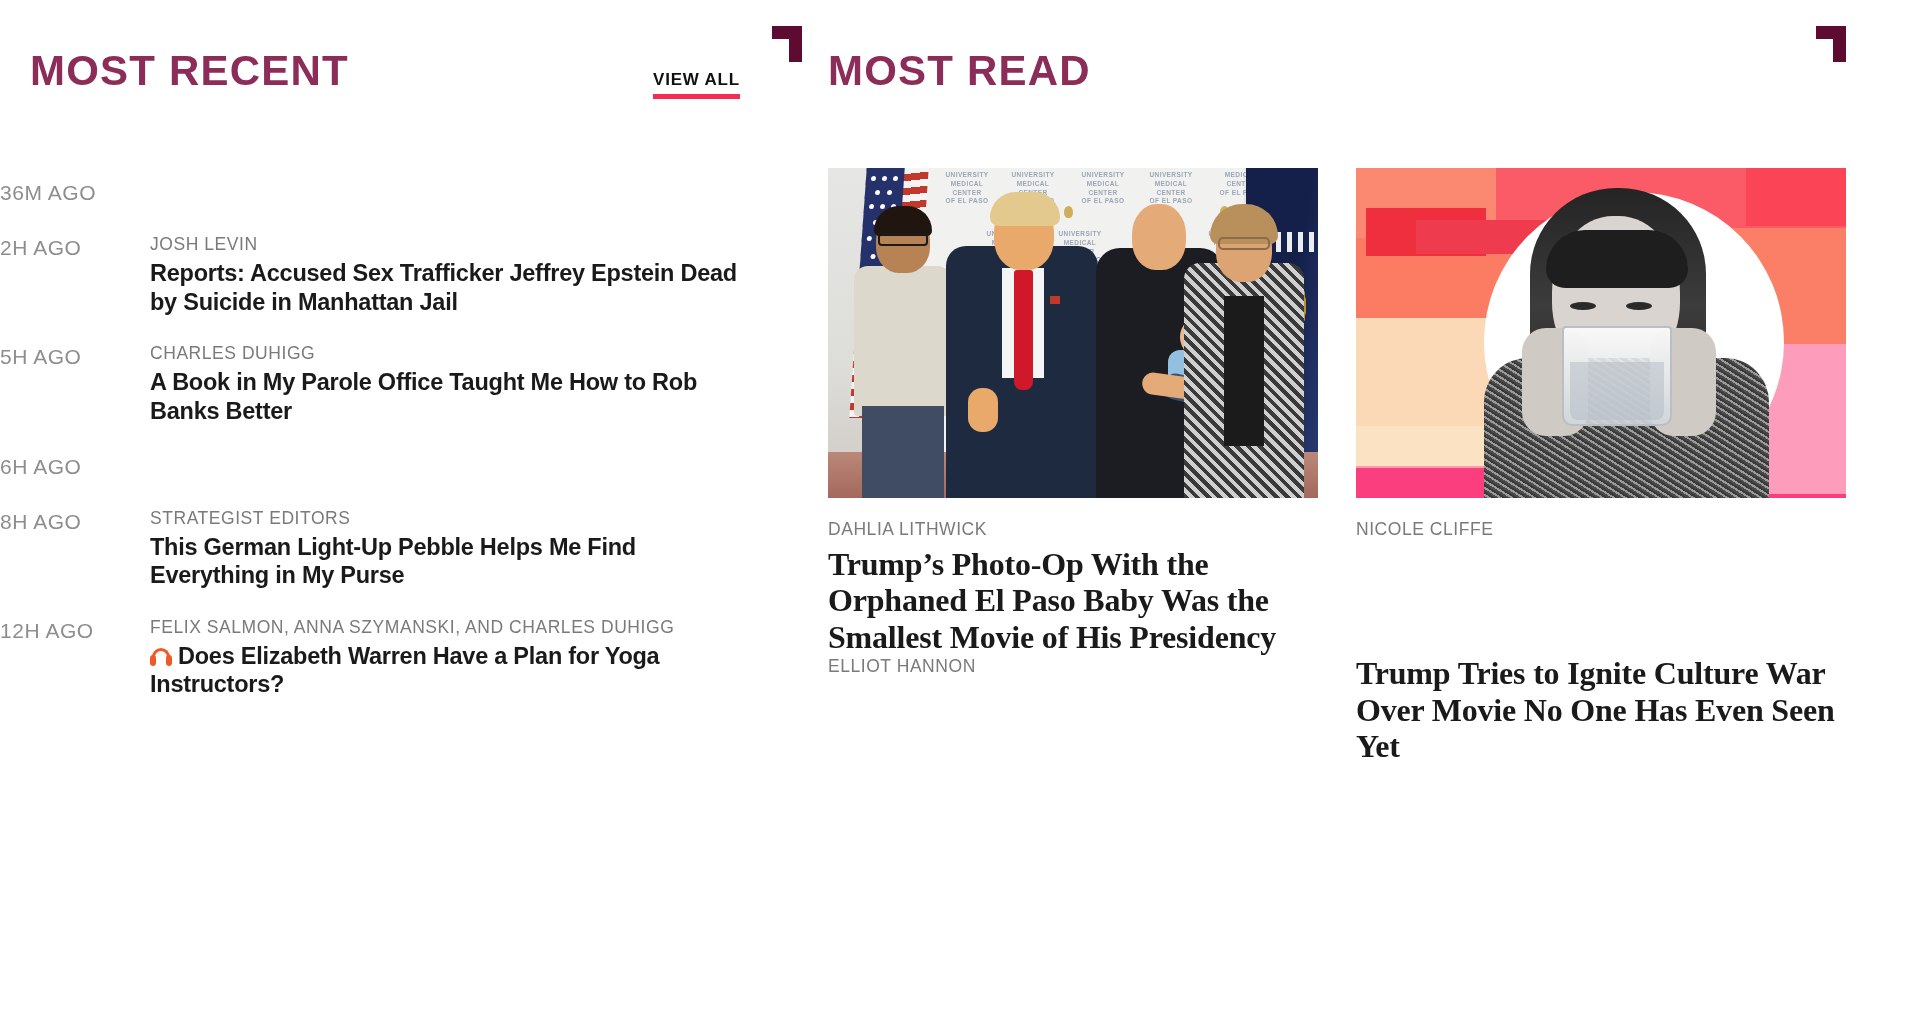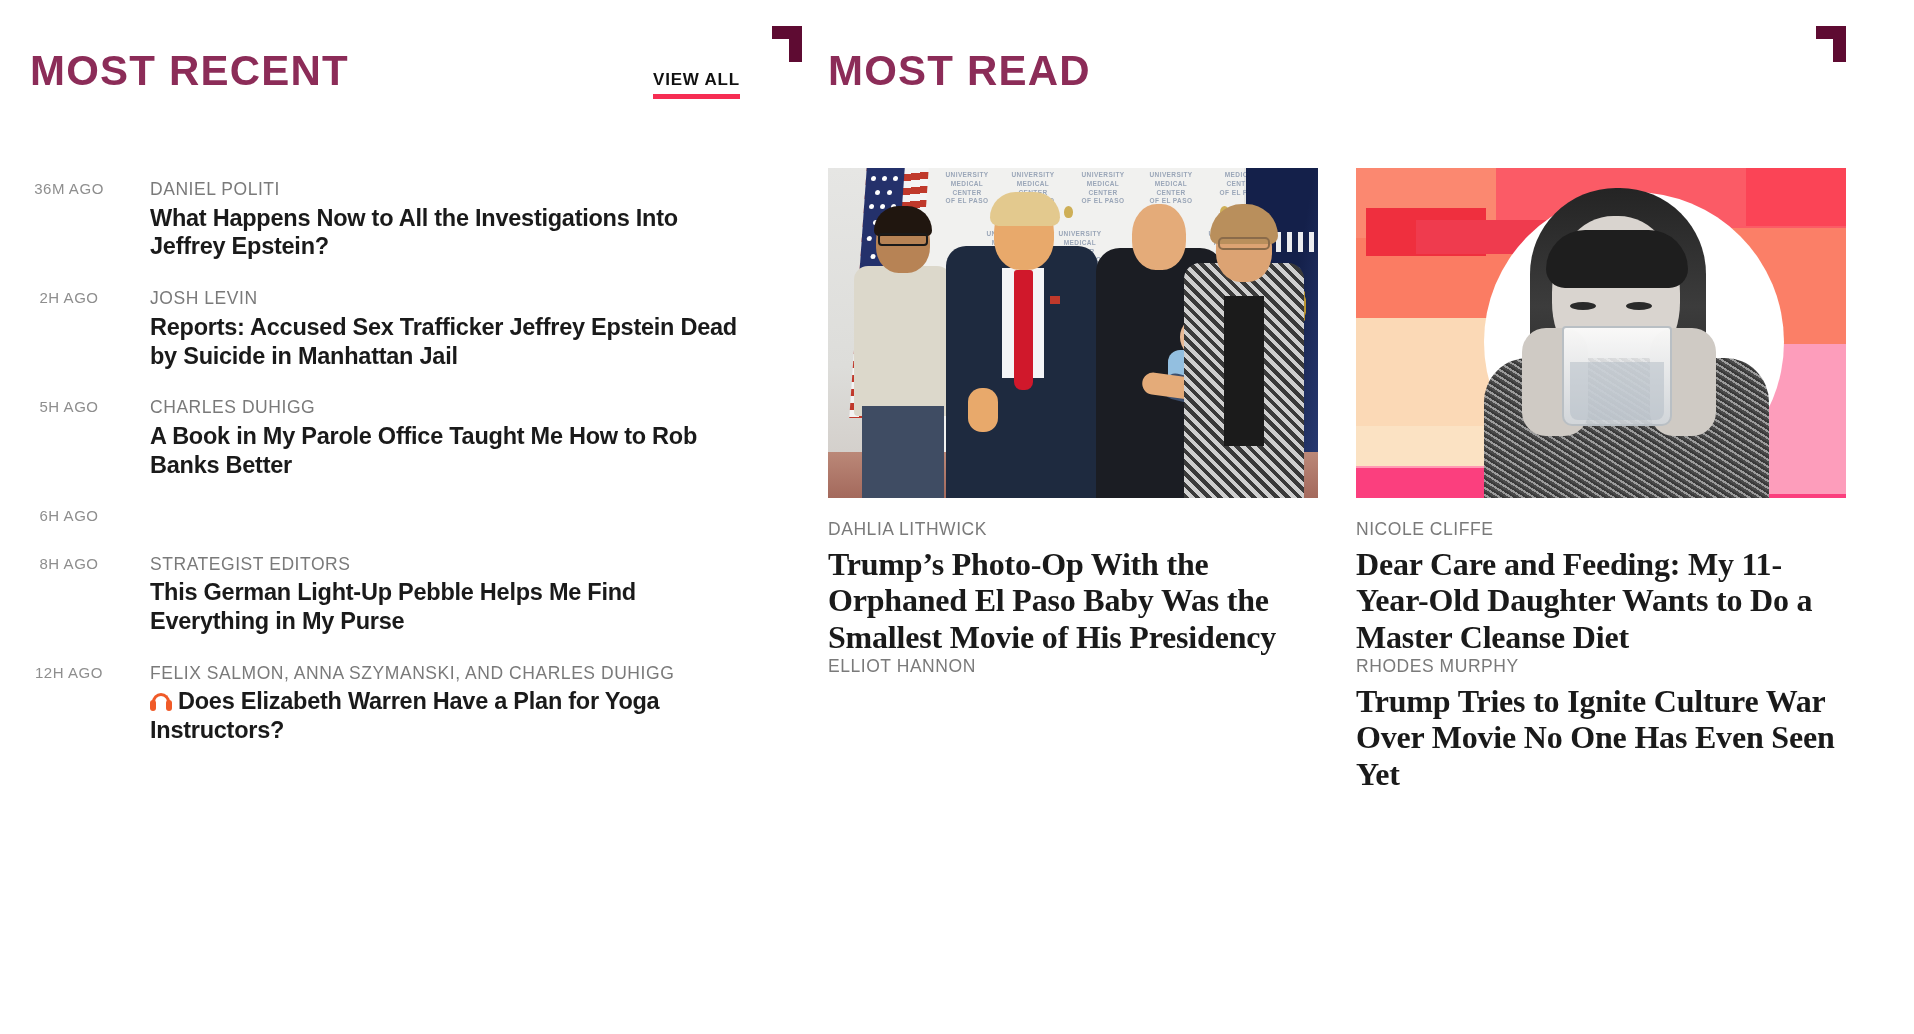--- a/index.html
+++ b/index.html
@@ -56,23 +56,23 @@
     width: 800px;
   }
   .recent-item {
     display: flex;
     align-items: flex-start;
     margin-bottom: 26px;
   }
   .recent-time {
     width: 150px;
     flex: 0 0 150px;
-    text-align: center;
+    text-align: left;
     padding-right: 12px;
-    font-size: 15px;
+    font-size: 21px;
     letter-spacing: 0.55px;
     color: #8e8e8e;
     text-transform: uppercase;
     line-height: 1.35;
     padding-top: 1px;
     font-weight: 400;
   }
   .recent-body { flex: 1 1 auto; padding-right: 30px; max-width: 620px; }
   .recent-author {
     font-size: 17.5px;
@@ -305,24 +305,20 @@
   <h2 class="sec-title" id="most-recent-title">MOST RECENT</h2>
 
   <a id="view-all-link" href="#">VIEW ALL</a>
 
   <h2 class="sec-title" id="most-read-title">MOST READ</h2>
 
   <div id="most-recent-list">
 
     <div class="recent-item">
       <div class="recent-time">36M AGO</div>
-      <div class="recent-body">
-        <div class="recent-author">DANIEL POLITI</div>
-        <div class="recent-headline">What Happens Now to All the Investigations Into Jeffrey Epstein?</div>
-      </div>
     </div>
 
     <div class="recent-item">
       <div class="recent-time">2H AGO</div>
       <div class="recent-body">
         <div class="recent-author">JOSH LEVIN</div>
         <div class="recent-headline">Reports: Accused Sex Trafficker Jeffrey Epstein Dead by Suicide in Manhattan Jail</div>
       </div>
     </div>
 
@@ -475,33 +471,31 @@
               <div class="eye l"></div>
               <div class="eye r"></div>
               <div class="sweater"></div>
               <div class="handL"></div>
               <div class="handR"></div>
               <div class="glass"></div>
             </div>
           </div>
         </div>
         <div class="read-author">NICOLE CLIFFE</div>
-        <div class="read-headline">Dear Care and Feeding: My 11-Year-Old Daughter Wants to Do a Master Cleanse Diet</div>
       </div>
 
     </div>
 
     <div class="read-row read-row-2">
 
       <div class="read-card">
         <div class="read-author">ELLIOT HANNON</div>
       </div>
 
       <div class="read-card">
-        <div class="read-author">RHODES MURPHY</div>
         <div class="read-headline">Trump Tries to Ignite Culture War Over Movie No One Has Even Seen Yet</div>
       </div>
 
     </div>
 
   </div>
 
 </div>
 
 </body></html>

